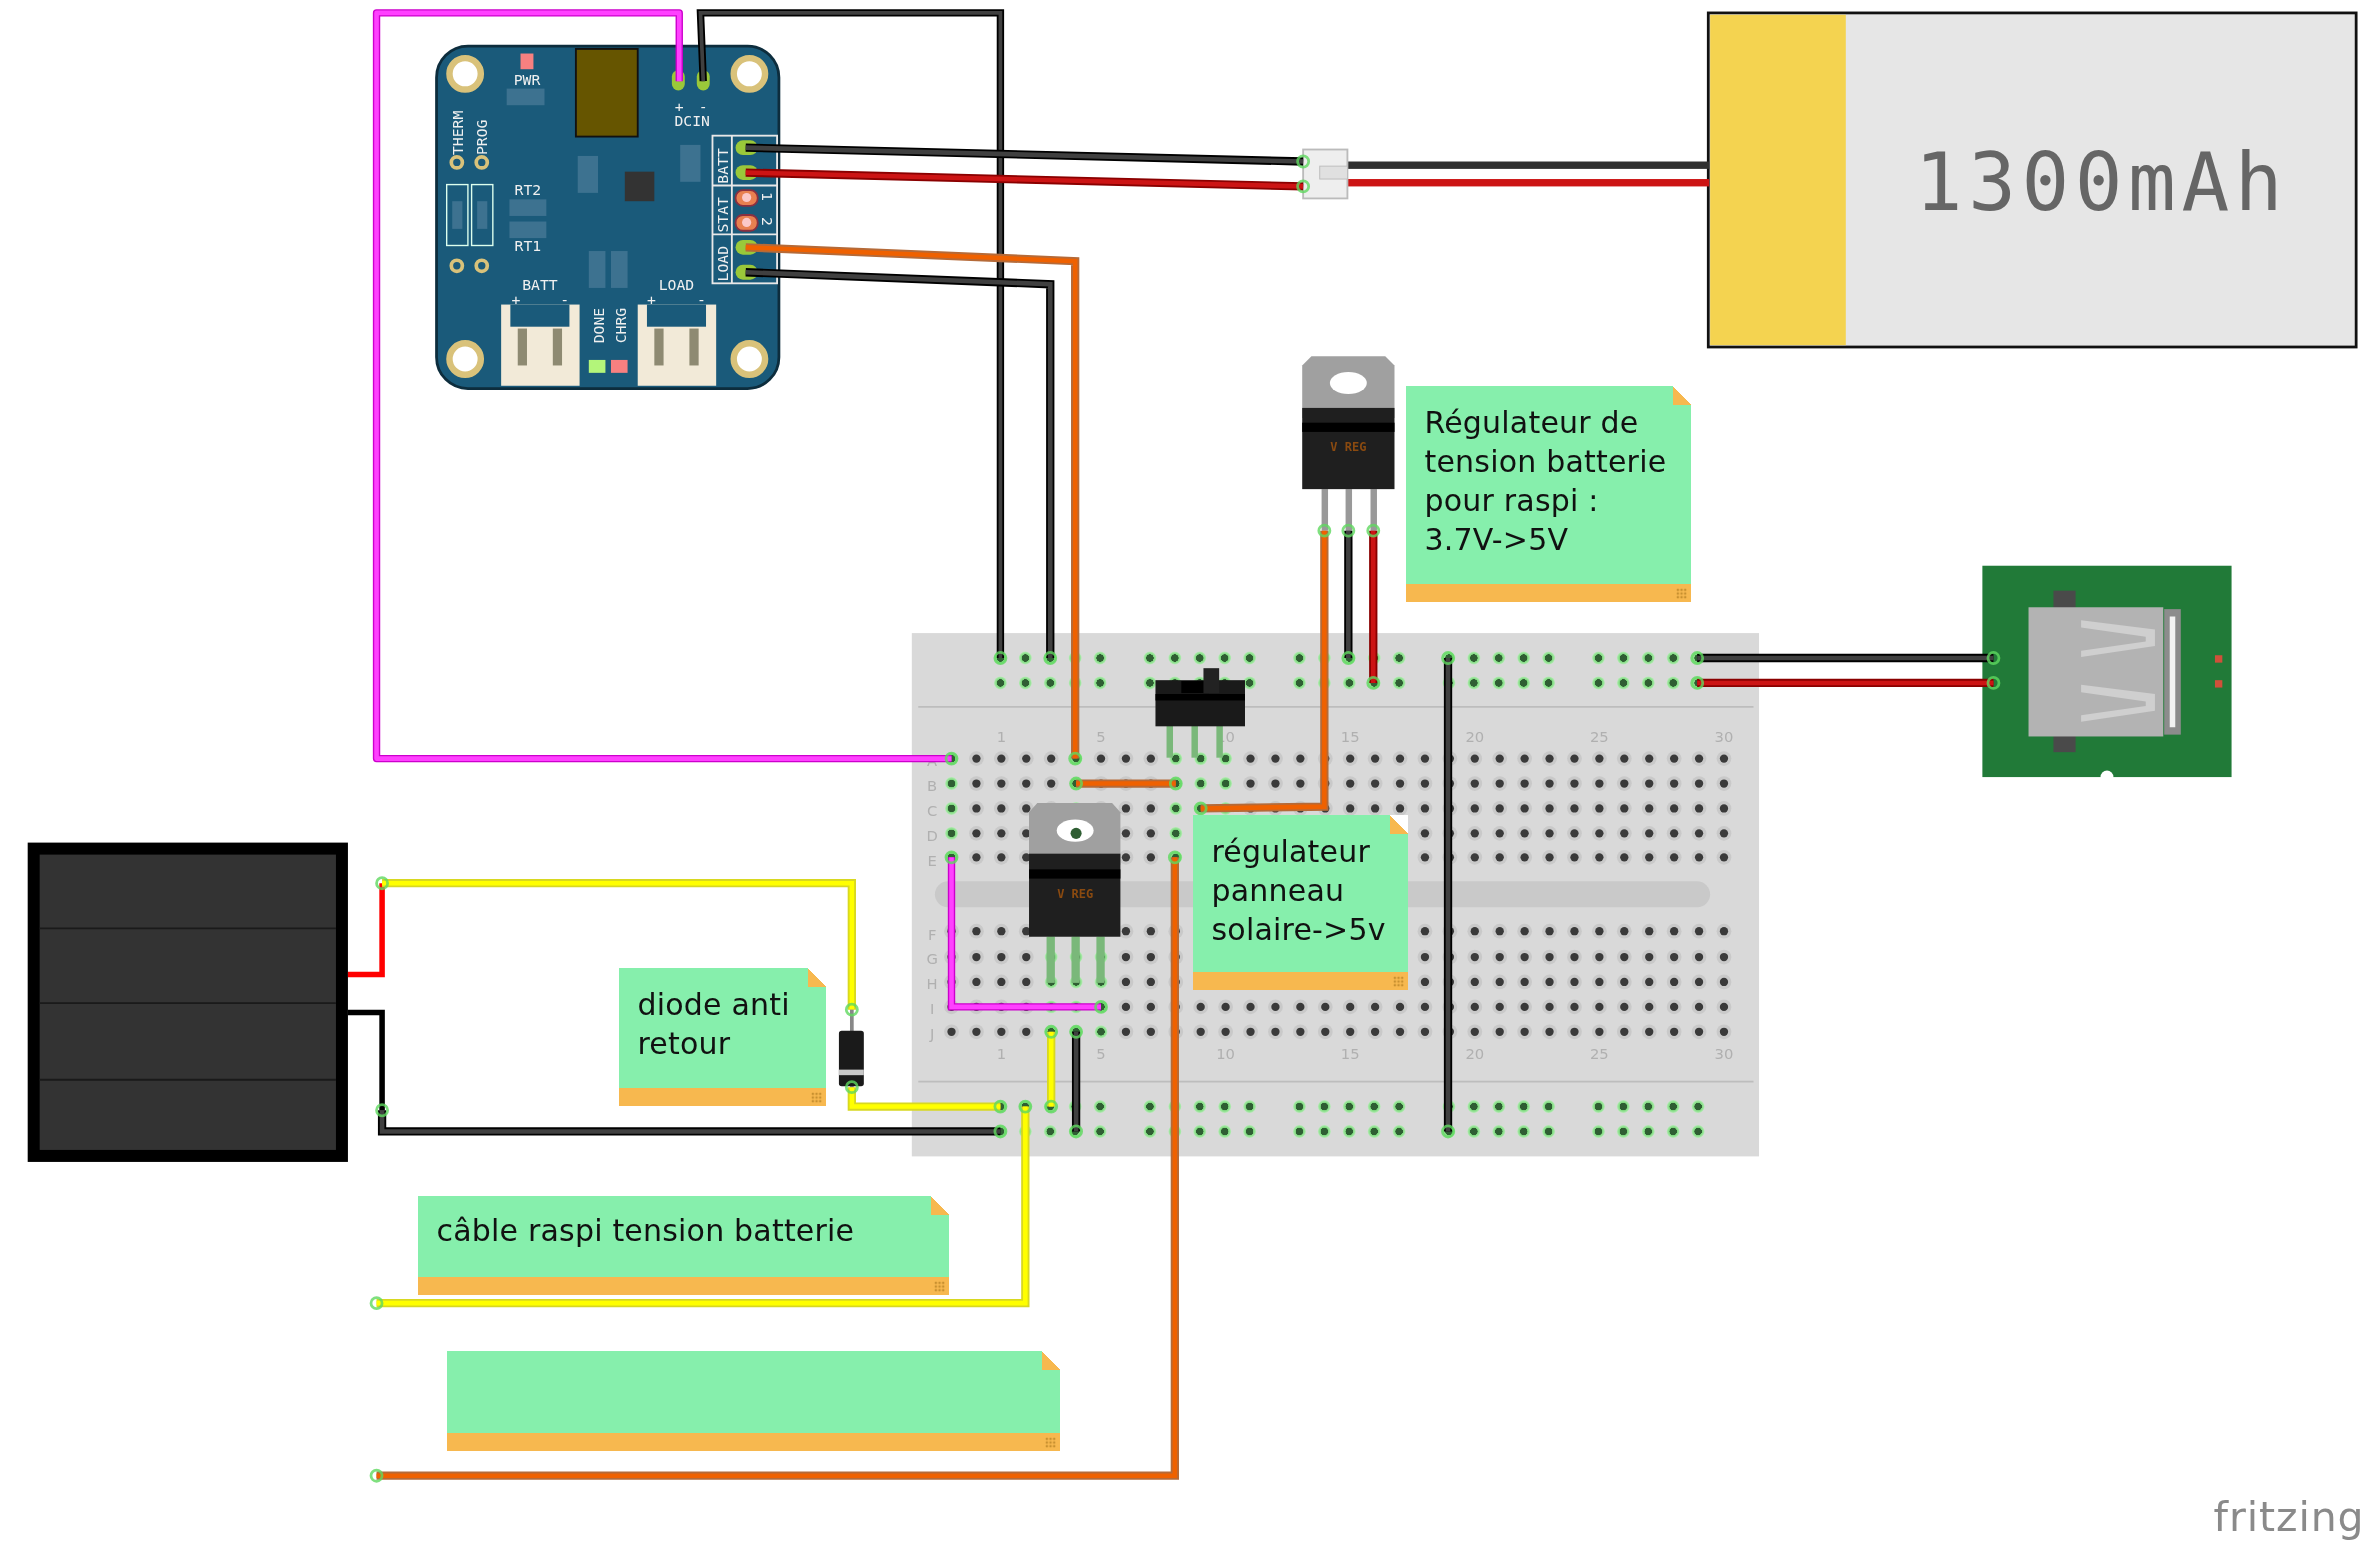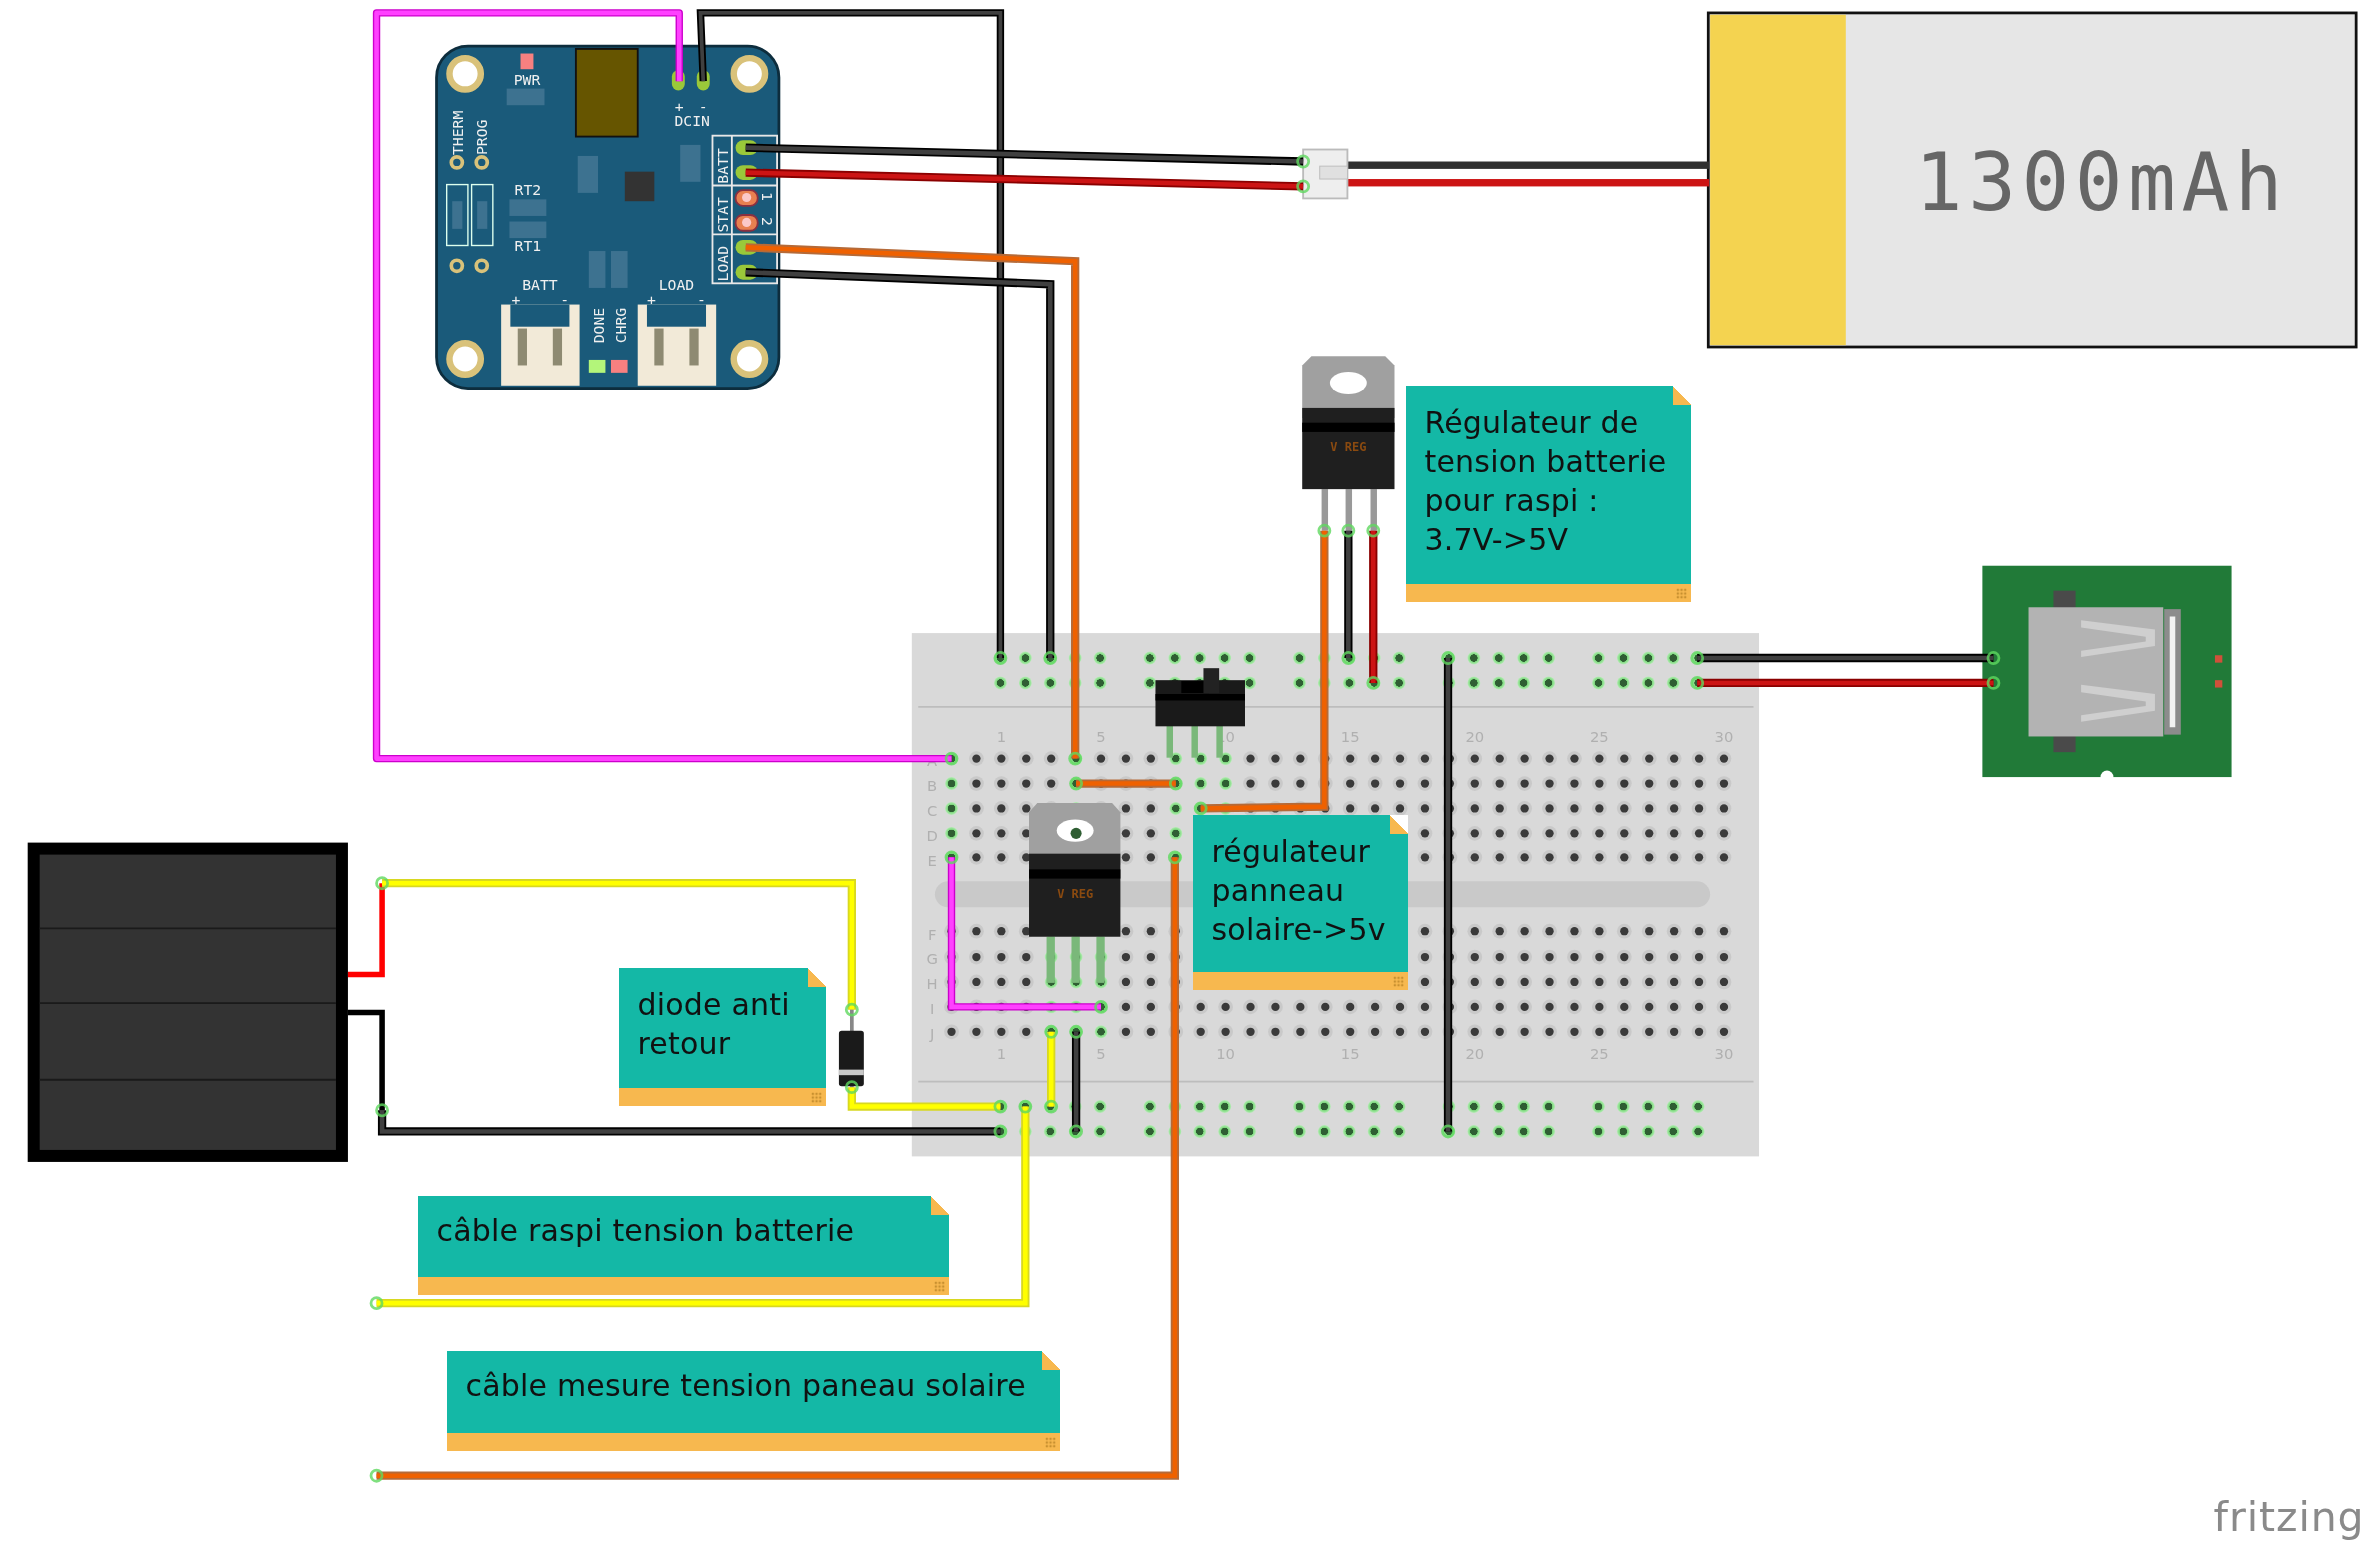--- a/index.html
+++ b/index.html
@@ -1,18 +1,18 @@
 <!DOCTYPE html>
 <html style="font-size:14.8px"><head>
 <meta charset="utf-8">
 <style>
   html,body{margin:0;padding:0;background:#ffffff;}
   body{width:2370px;height:1556px;position:relative;overflow:hidden;font-family:"DejaVu Sans",sans-serif;}
   #canvas{position:absolute;left:0;top:0;}
-  .note{position:absolute;background:#14b8a6;color:#111;font-family:"DejaVu Sans",sans-serif;box-sizing:border-box;text-decoration:underline;}
+  .note{position:absolute;background:#86efac;color:#111;font-family:"DejaVu Sans",sans-serif;box-sizing:border-box;text-decoration:underline;}
   .note .txt{position:absolute;left:18.5px;top:16.6px;font-size:30px;line-height:39px;white-space:pre-line;letter-spacing:0.2px;}
   .note .fold2{position:absolute;right:0;top:0;width:18.5px;height:18.5px;background:linear-gradient(225deg,#ffffff 50%,#f7b84f 50%);}
   .note .bar{position:absolute;left:0;right:0;bottom:0;height:18.5px;background:#f7b84f;}
   .note .grip{position:absolute;right:3.7px;bottom:2.8px;width:11px;height:11px;background:
      radial-gradient(circle,#c89030 1.3px,transparent 1.5px) 0 0/3.7px 3.7px;}
   .logo{position:absolute;right:5.5px;bottom:14.8px;font-family:"DejaVu Sans",sans-serif;font-size:41px;color:#8a8a8a;letter-spacing:0.9px;}
 </style>
 </head>
 <body>
 
@@ -1038,21 +1038,20 @@
 </div>
 <div class="note" style="left:418px;top:1196px;width:531px;height:99px;">
   <div class="fold2"></div>
   <div class="txt" style="font-size:30px;line-height:39px;top:14.8px;">câble raspi tension batterie</div>
   <div class="bar">
       <div class="grip"></div>
     </div>
 </div>
 <div class="note" style="left:447px;top:1351px;width:613px;height:100px;">
   <div class="fold2"></div>
-  <div class="txt" style="font-size:30px;line-height:39px;top:14.8px;">câble mesure tension paneau solaire</div>
   <div class="bar">
       <div class="grip"></div>
     </div>
 </div>
 
 <div class="logo">fritzing</div>
 
 <style>
   .silk{font-family:"DejaVu Sans Mono",monospace;font-size:16px;fill:#f0f0f0;}
   .bbl{font-family:"DejaVu Sans",sans-serif;font-size:16px;fill:#b0b0b0;text-anchor:middle;}

